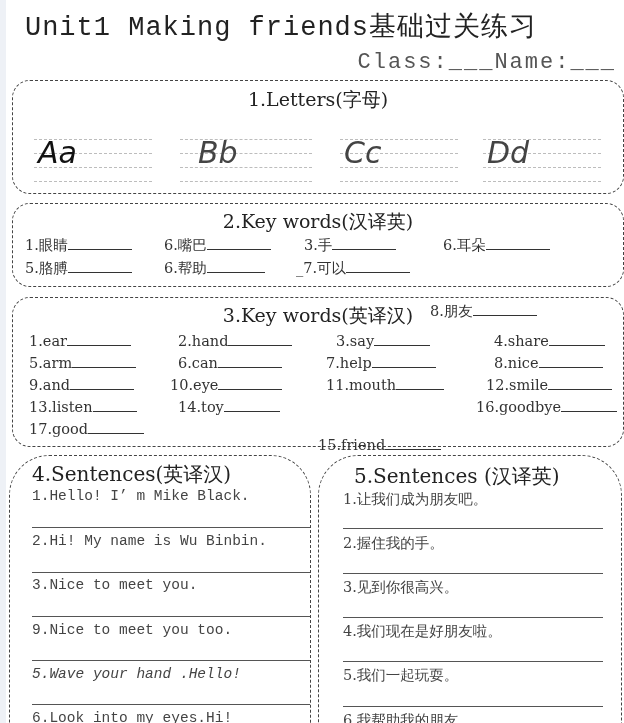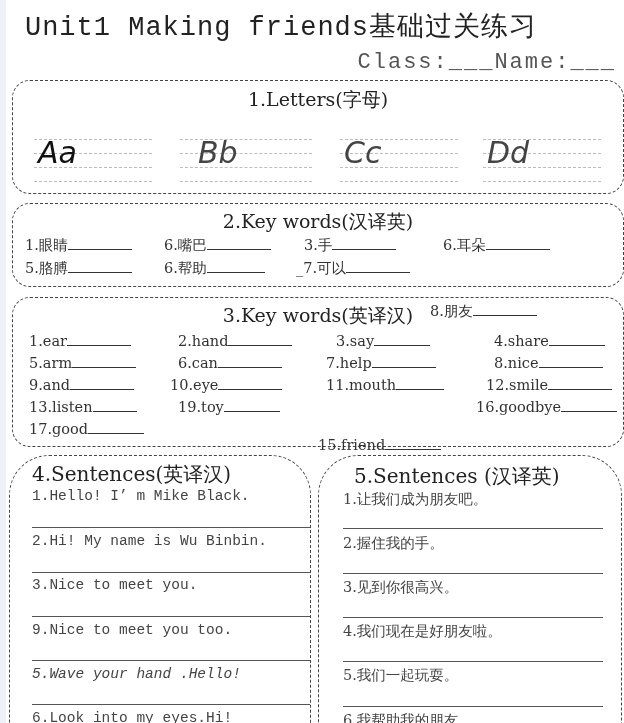--- a/index.html
+++ b/index.html
@@ -106,21 +106,21 @@
 <div class="word" style="left:494px;top:333px;"><span>4.share</span><span class="blank" style="width:56px;"></span></div>
 <div class="word" style="left:29px;top:355px;"><span>5.arm</span><span class="blank" style="width:64px;"></span></div>
 <div class="word" style="left:178px;top:355px;"><span>6.can</span><span class="blank" style="width:64px;"></span></div>
 <div class="word" style="left:326px;top:355px;"><span>7.help</span><span class="blank" style="width:64px;"></span></div>
 <div class="word" style="left:494px;top:355px;"><span>8.nice</span><span class="blank" style="width:64px;"></span></div>
 <div class="word" style="left:29px;top:377px;"><span>9.and</span><span class="blank" style="width:64px;"></span></div>
 <div class="word" style="left:170px;top:377px;"><span>10.eye</span><span class="blank" style="width:64px;"></span></div>
 <div class="word" style="left:326px;top:377px;"><span>11.mouth</span><span class="blank" style="width:48px;"></span></div>
 <div class="word" style="left:486px;top:377px;"><span>12.smile</span><span class="blank" style="width:64px;"></span></div>
 <div class="word" style="left:29px;top:399px;"><span>13.listen</span><span class="blank" style="width:44px;"></span></div>
-<div class="word" style="left:178px;top:399px;"><span>19.toy</span><span class="blank" style="width:56px;"></span></div>
+<div class="word" style="left:178px;top:399px;"><span>14.toy</span><span class="blank" style="width:56px;"></span></div>
 <div class="word" style="left:318px;top:399px;margin-top:38px;"><span>15.friend</span><span class="blank" style="width:56px;"></span></div>
 <div class="word" style="left:476px;top:399px;"><span>16.goodbye</span><span class="blank" style="width:56px;"></span></div>
 <div class="word" style="left:29px;top:421px;"><span>17.good</span><span class="blank" style="width:56px;"></span></div>
 
 <div class="box" style="left:9px;top:455px;width:302px;height:290px;border-radius:40px 40px 0 0;">
   <div class="box-title" style="top:5px;left:22px;text-align:left;font-size:20px;">4.Sentences(英译汉)</div>
 </div>
 <div class="sent mono" style="left:32px;top:488px;">1.Hello! I’ m Mike Black.</div>
 <div class="ans-line" style="left:32px;top:527px;width:278px;"></div>
 <div class="sent mono" style="left:32px;top:533px;">2.Hi! My name is Wu Binbin.</div>

